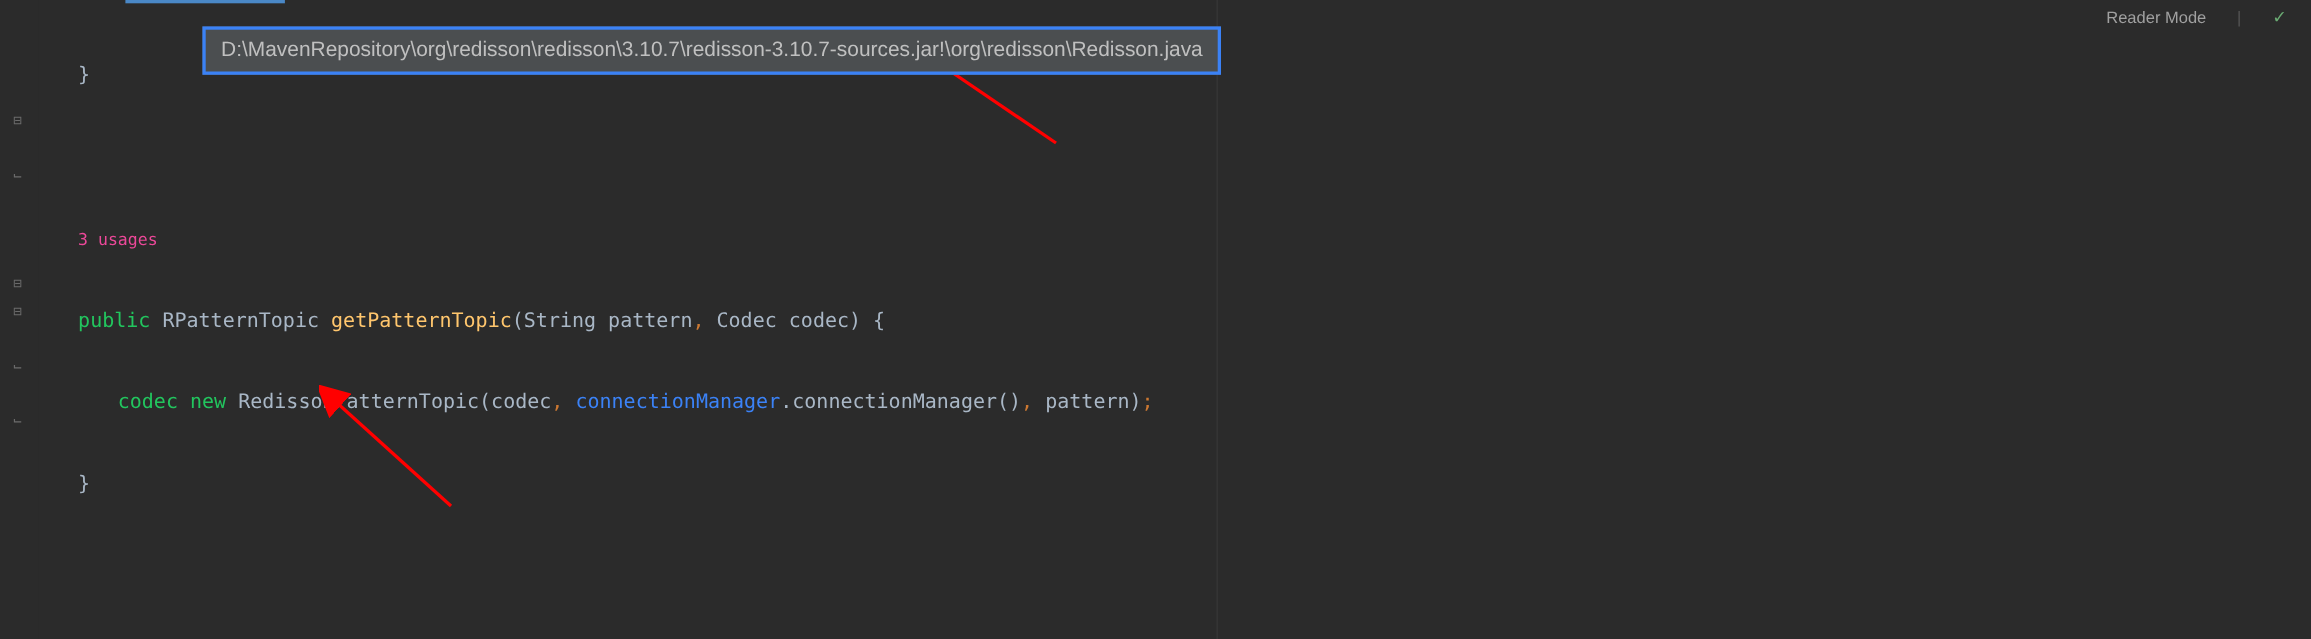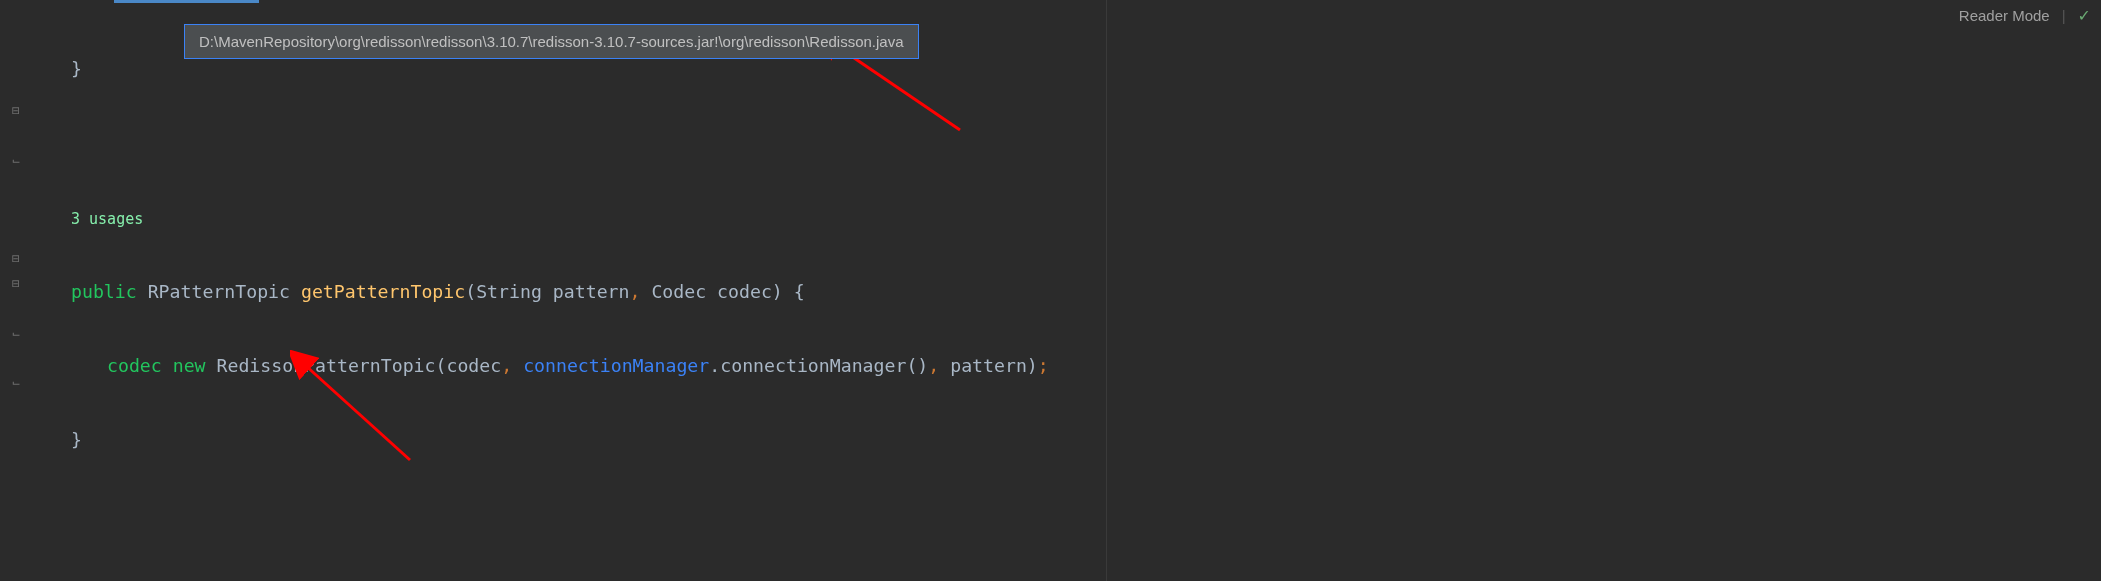--- a/index.html
+++ b/index.html
@@ -44,44 +44,44 @@
     background: #2b2b2b;
     white-space: pre;
     line-height: 24.7px;
   }
   .line { height: 24.7px; }
   .ind1 { padding-left: 36px; }
   .ind2 { padding-left: 72px; }
   .kw { color: #22c55e; }
   .fn { color: #ffc66d; }
   .ann { color: #bbb529; }
-  .usage { color: #86efac; font-size: 15px; }
+  .usage { color: #ec4899; font-size: 15px; }
   .comma { color: #cc7832; }
   .field { color: #3b82f6; }
 
   .tooltip {
     position: absolute;
     top: 24px;
     left: 184px;
     background: #4b4e50;
-    border: 1px solid #3b82f6;
+    border: 3px solid #3b82f6;
     color: #c0c0c0;
     font-family: "Segoe UI", Arial, sans-serif;
-    font-size: 15px;
+    font-size: 19px;
     padding: 8px 14px;
     z-index: 20;
   }
 
   .reader-banner {
     position: absolute;
     top: 6px;
-    right: 10px;
+    right: 22px;
     display: flex;
     align-items: center;
-    gap: 12px;
+    gap: 28px;
     font-family: "Segoe UI", Arial, sans-serif;
     font-size: 15px;
     color: #a0a0a0;
     z-index: 5;
   }
   .check-icon { color: #6aab73; font-size: 16px; }
 
   .vline {
     position: absolute;
     top: 0;

